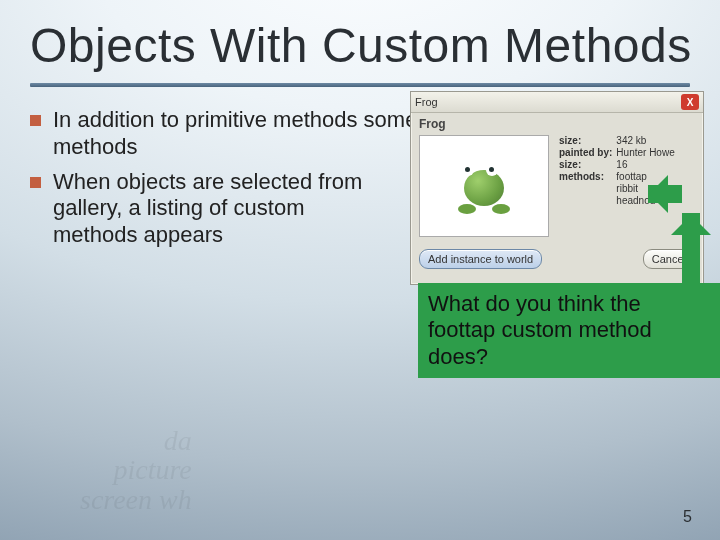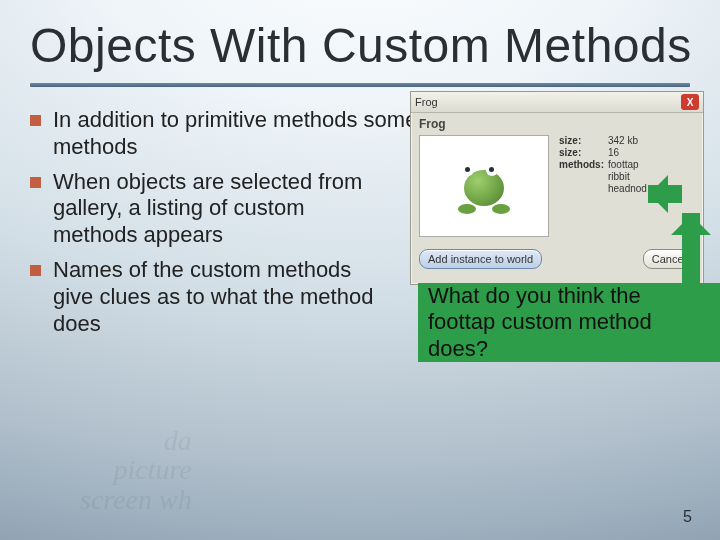--- a/index.html
+++ b/index.html
@@ -38,21 +38,21 @@
   .p-meta{flex:1;font-size:10px;color:#333;padding-left:10px}
   .p-meta table{border-collapse:collapse}
   .p-meta td{padding:0 4px 1px 0;vertical-align:top}
   .p-meta td.k{font-weight:bold;white-space:nowrap}
   .p-btns{display:flex;justify-content:space-between;padding:6px 8px}
   .p-btn{font-size:11px;padding:3px 8px;border:1px solid #8b8b80;border-radius:9px;
     background:linear-gradient(#fefefc,#e1e0d6);color:#333;box-shadow:0 1px 0 #fff inset}
   .p-btn.primary{background:linear-gradient(#dfe9f6,#bcd0e8);border-color:#6c88a7}
   
   .callout{position:absolute;top:196px;right:0px;width:282px;background:#2d9d4a;
-    padding:0 10px;font-size:22px;line-height:1.2;color:#111}
+    padding:8px 10px;font-size:22px;line-height:1.2;color:#111}
   .arrow{position:absolute;background:#2d9d4a}
   .arrow.vert{width:18px;height:70px;top:126px;right:20px}
   .arrow.vert:before{content:"";position:absolute;left:-11px;top:-18px;border:20px solid transparent;border-bottom-color:#2d9d4a}
   .arrow.horz{height:18px;width:34px;top:98px;right:38px}
   .arrow.horz:before{content:"";position:absolute;left:-18px;top:-10px;border:19px solid transparent;border-right-color:#2d9d4a}
   .pagenum{position:absolute;right:28px;bottom:14px;font-size:16px;color:#2b2f33}
   
   .ghost{position:absolute;left:80px;bottom:26px;color:rgba(0,0,0,.06);
     font-style:italic;font-family:Georgia,serif;text-align:right;font-size:28px;line-height:1.05;filter:blur(.4px)}
 </style>
@@ -70,24 +70,20 @@
       <li>
         <span class="sq"></span>
         <span class="bt">In addition to primitive methods some objects have custom methods</span>
       </li>
     </ul>
     <ul class="bullets">
       <li>
         <span class="sq"></span>
         <span class="bt">When objects are selected from gallery, a listing of custom methods appears</span>
       </li>
-      <li>
-        <span class="sq"></span>
-        <span class="bt">Names of the custom methods give clues as to what the method does</span>
-      </li>
     </ul>
 
     <div class="panel">
       <div class="p-title">
         <span>Frog</span>
         <span class="p-close">X</span>
       </div>
       <div class="p-name">Frog</div>
       <div class="p-main">
         <div class="p-thumb">
@@ -102,20 +98,24 @@
             <div class="leg l"></div>
               <div class="leg r"></div>
           </div>
         </div>
         <div class="p-meta">
           <table>
             <tbody>
                 <tr>
                   <td class="k">size:</td>
                   <td>342 kb</td>
+                </tr>
+            <tr>
+                  <td class="k">painted by:</td>
+                  <td>Hunter Howe</td>
                 </tr>
             <tr>
                   <td class="k">size:</td>
                   <td>16</td>
                 </tr>
             <tr>
                   <td class="k">methods:</td>
                   <td>foottap</td>
                 </tr>
             <tr>

